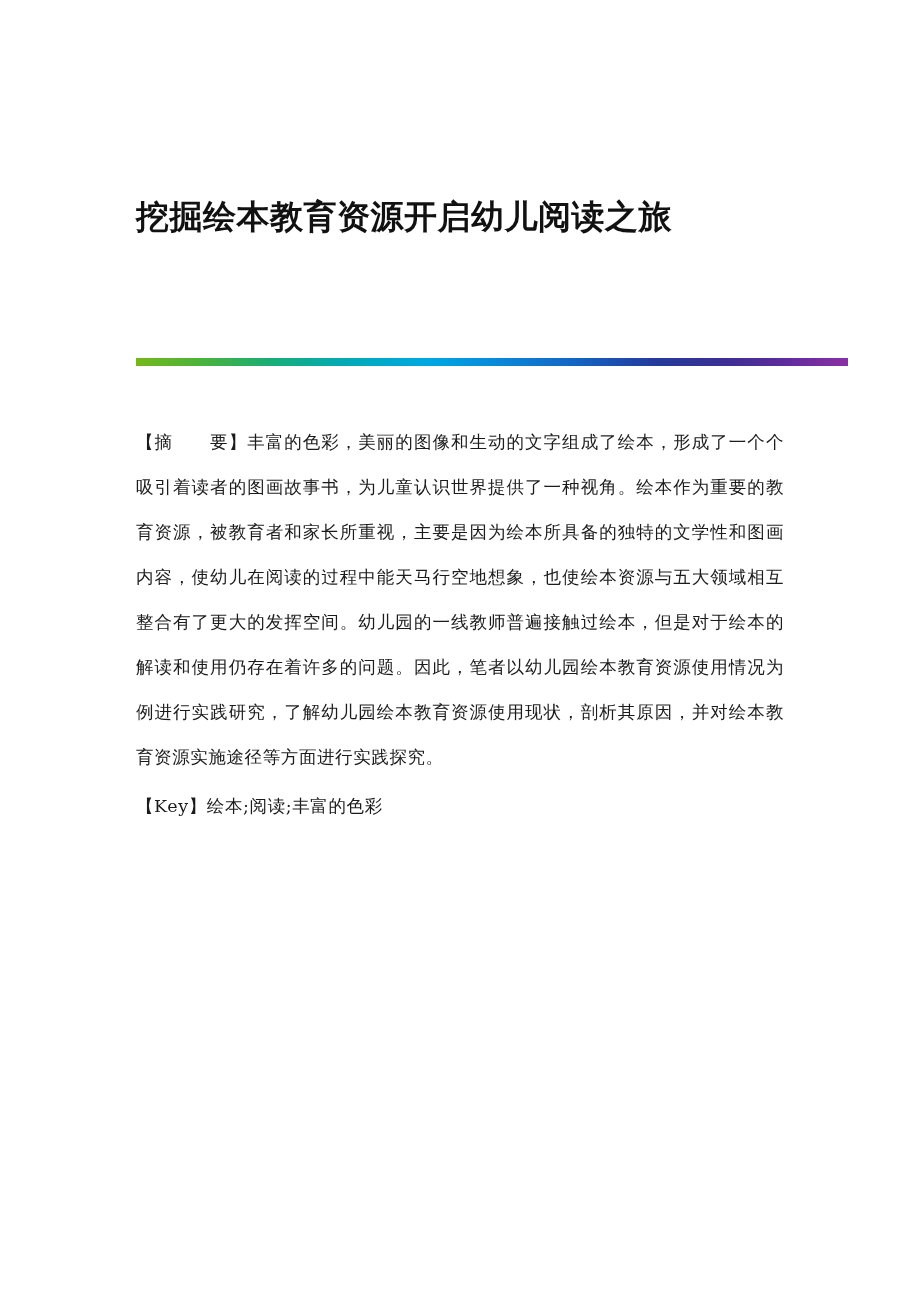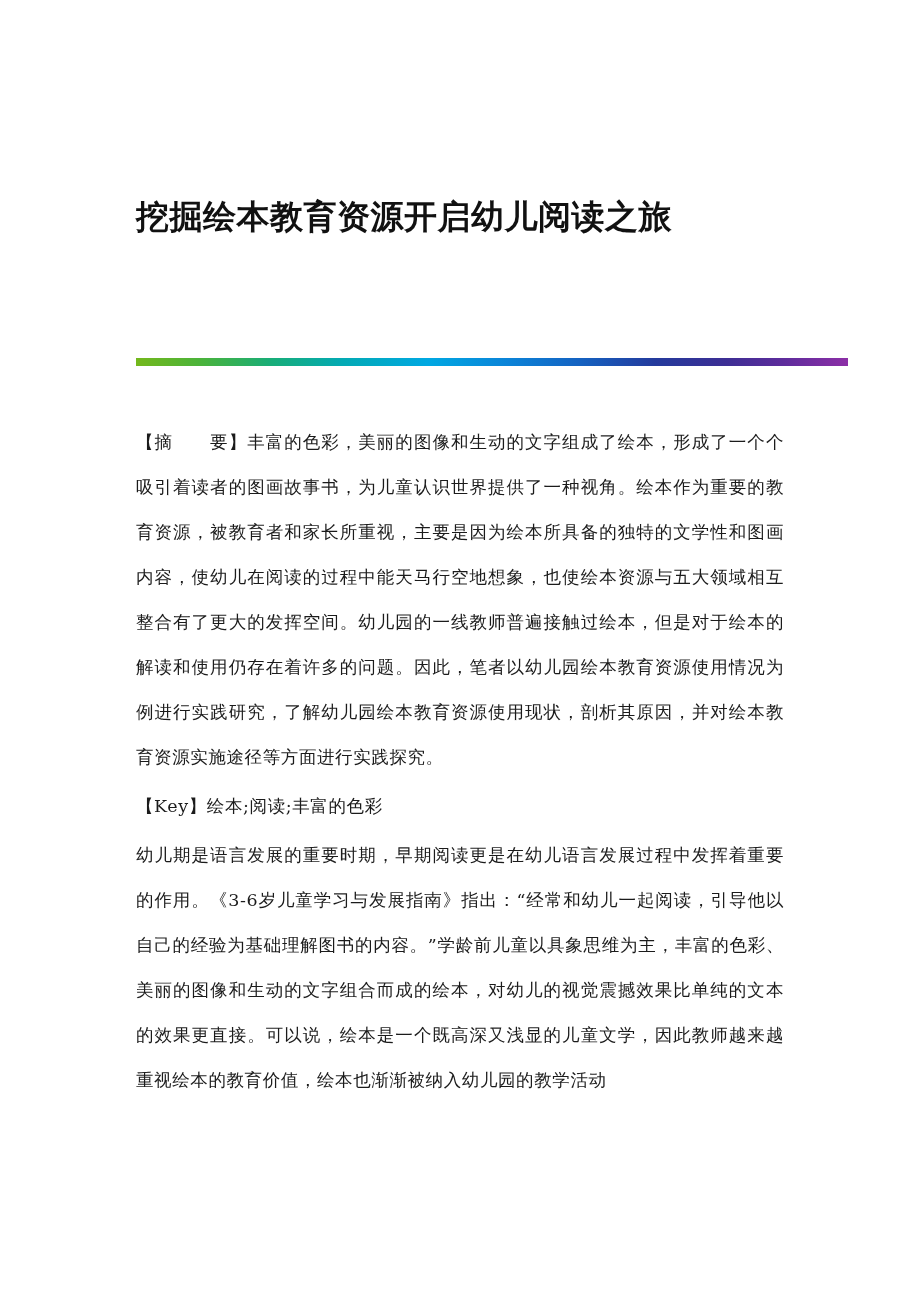--- a/index.html
+++ b/index.html
@@ -100,17 +100,16 @@
   <div class="divider-wrap">
     <hr class="gradient-rule">
   </div>
 
   <div class="content">
 
     <p class="para abstract">【摘　　要】丰富的色彩，美丽的图像和生动的文字组成了绘本，形成了一个个吸引着读者的图画故事书，为儿童认识世界提供了一种视角。绘本作为重要的教育资源，被教育者和家长所重视，主要是因为绘本所具备的独特的文学性和图画内容，使幼儿在阅读的过程中能天马行空地想象，也使绘本资源与五大领域相互整合有了更大的发挥空间。幼儿园的一线教师普遍接触过绘本，但是对于绘本的解读和使用仍存在着许多的问题。因此，笔者以幼儿园绘本教育资源使用情况为例进行实践研究，了解幼儿园绘本教育资源使用现状，剖析其原因，并对绘本教育资源实施途径等方面进行实践探究。</p>
 
     <p class="para keywords">【Key】绘本;阅读;丰富的色彩</p>
 
-    <p class="para body-para">幼儿期是语言发展的重要时期，早期阅读更是在幼儿语言发展过程中发挥着重要的作用。《3-6岁儿童学习与发展指南》指出：“经常和幼儿一起阅读，引导他以自己的经验为基础理解图书的内容。”学龄前儿童以具象思维为主，丰富的色彩、美丽的图像和生动的文字组合而成的绘本，对幼儿的视觉震撼效果比单纯的文本的效果更直接。可以说，绘本是一个既高深又浅显的儿童文学，因此教师越来越重视绘本的教育价值，绘本也渐渐被纳入幼儿园的教学活动</p>
 
   </div>
 
 </div>
 
 </body></html>

